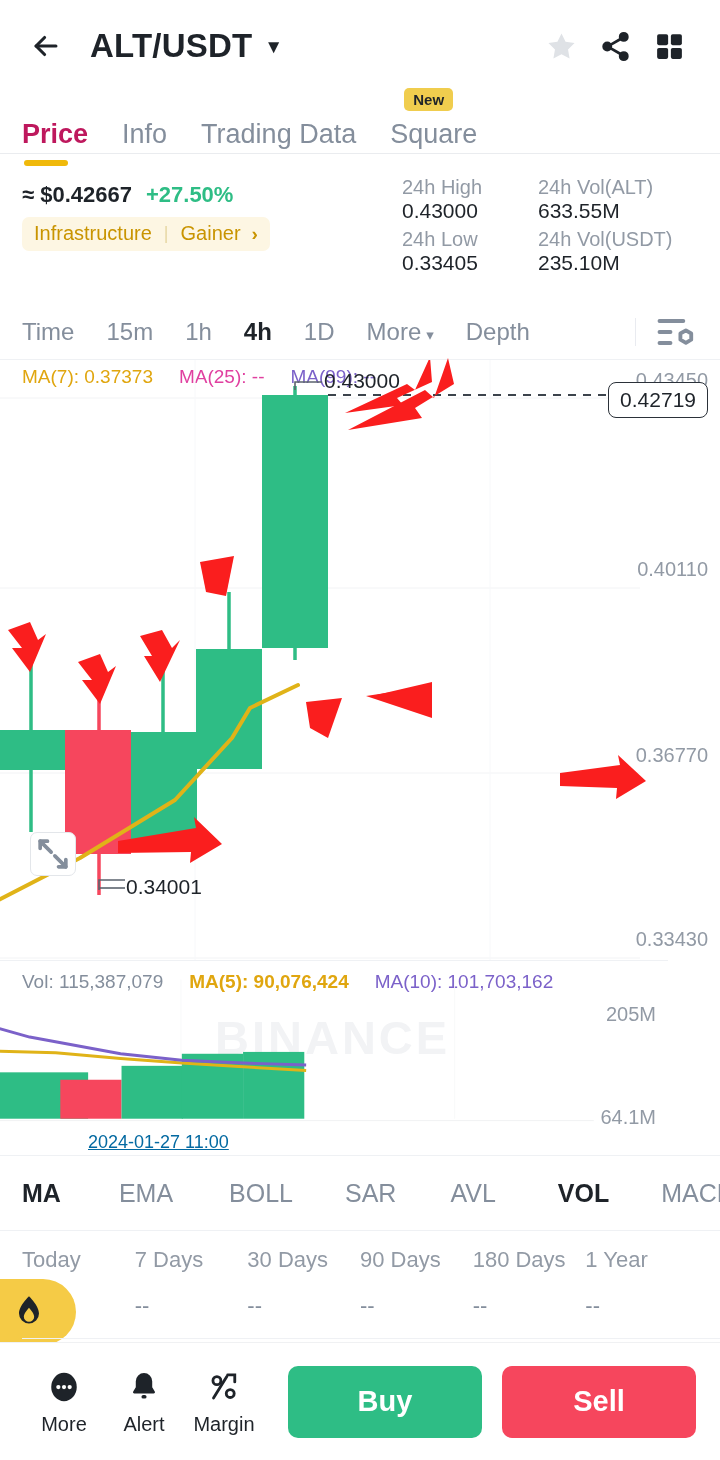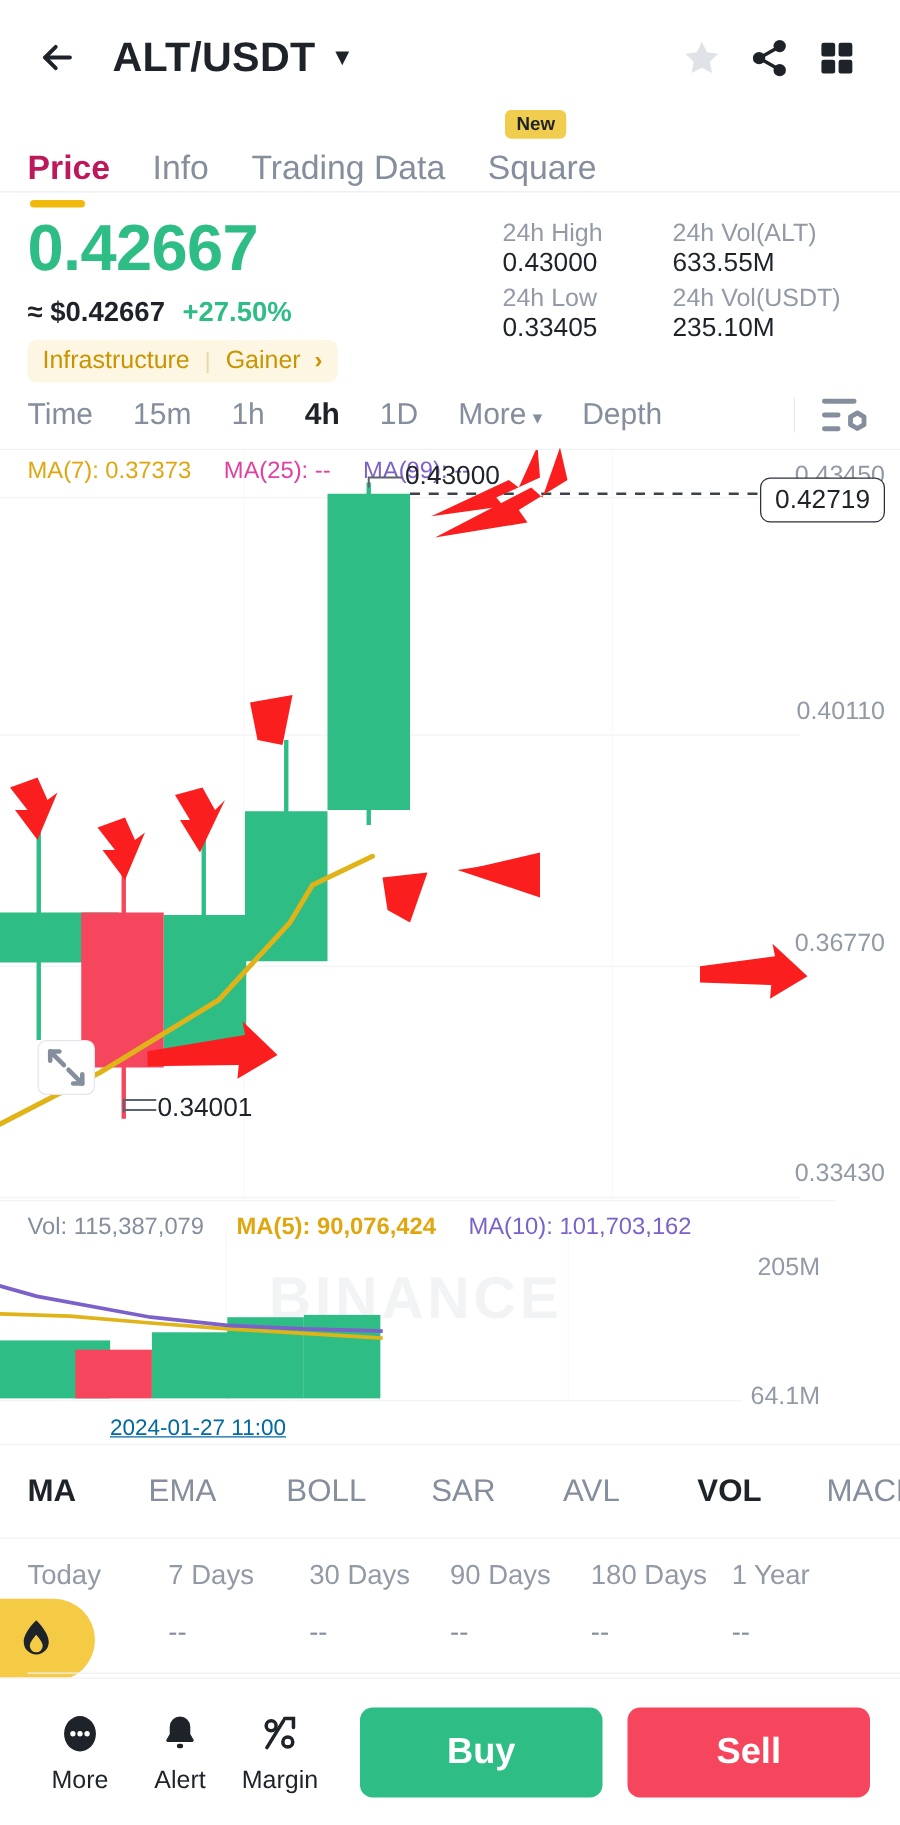--- a/index.html
+++ b/index.html
@@ -164,21 +164,20 @@
     </div>
     <div class="tab">
       <span class="new-badge">New</span>
       <span>Square</span>
     </div>
     <div class="tabs-divider"></div>
   </div>
 
   <div class="price-block">
     <div class="price-left">
-      <div class="big-price">0.42667</div>
       <div class="sub-row">
         <span class="approx">≈ $0.42667</span>
         <span class="pct">+27.50%</span>
       </div>
       <div class="tag-pill">
         <span class="tag-txt">Infrastructure</span>
         <span class="tag-sep">|</span>
         <span class="tag-txt">Gainer</span>
         <span class="tag-arrow">›</span>
       </div>

